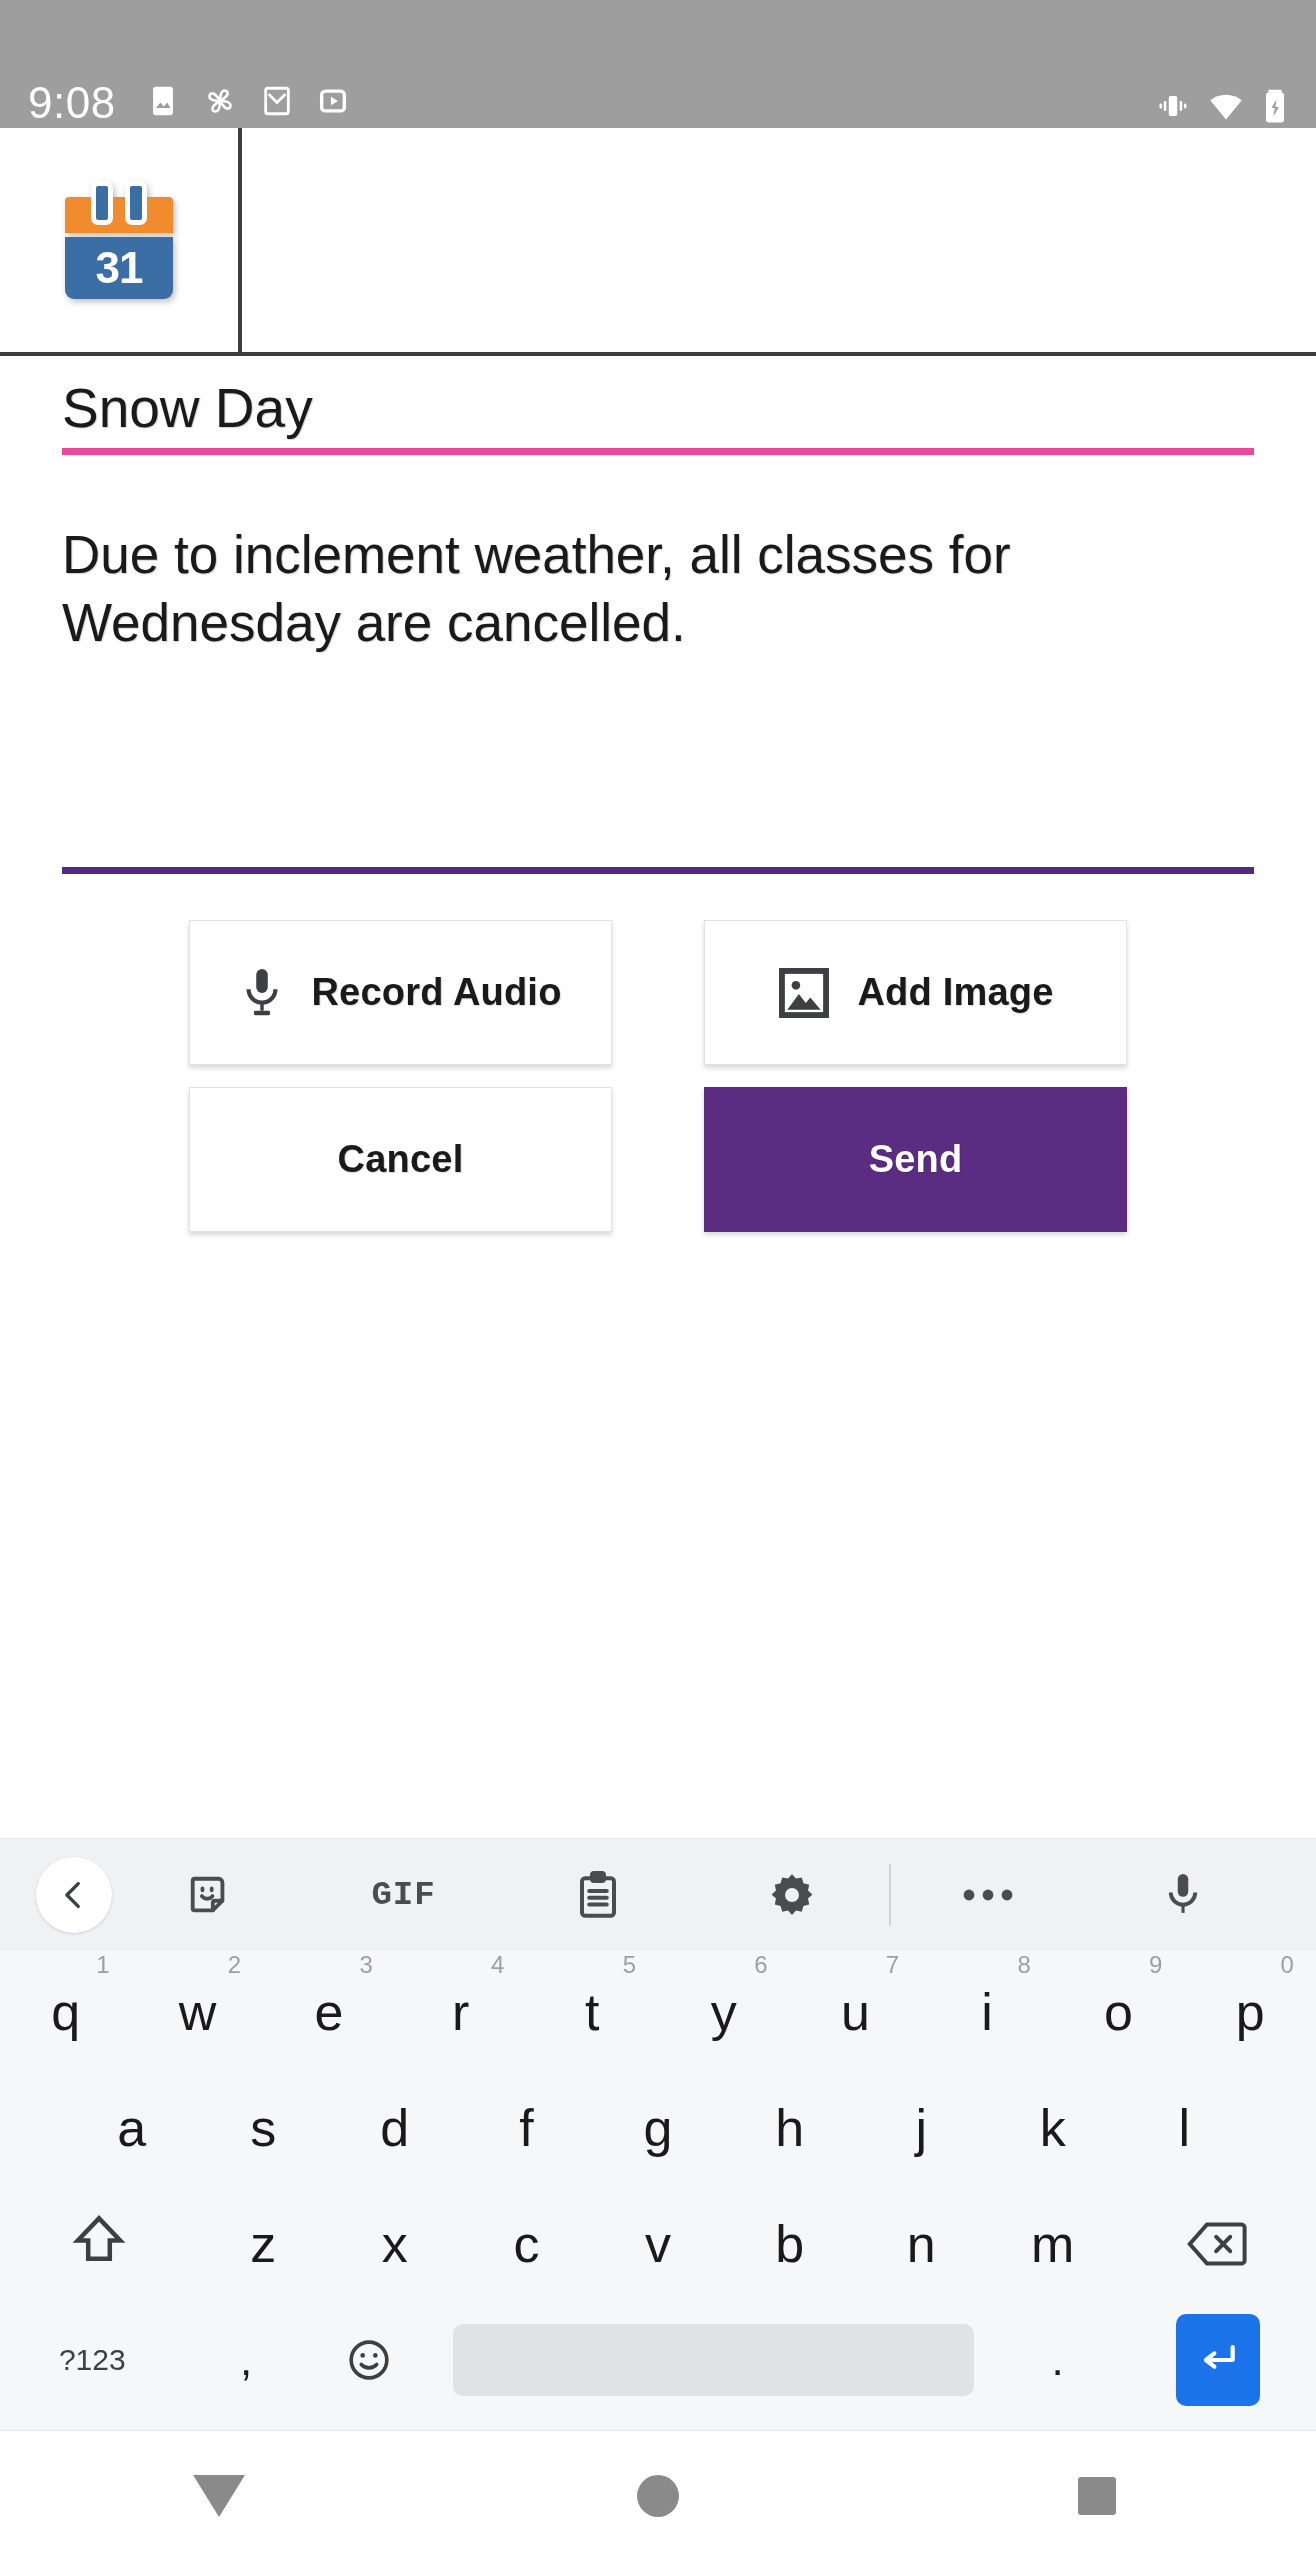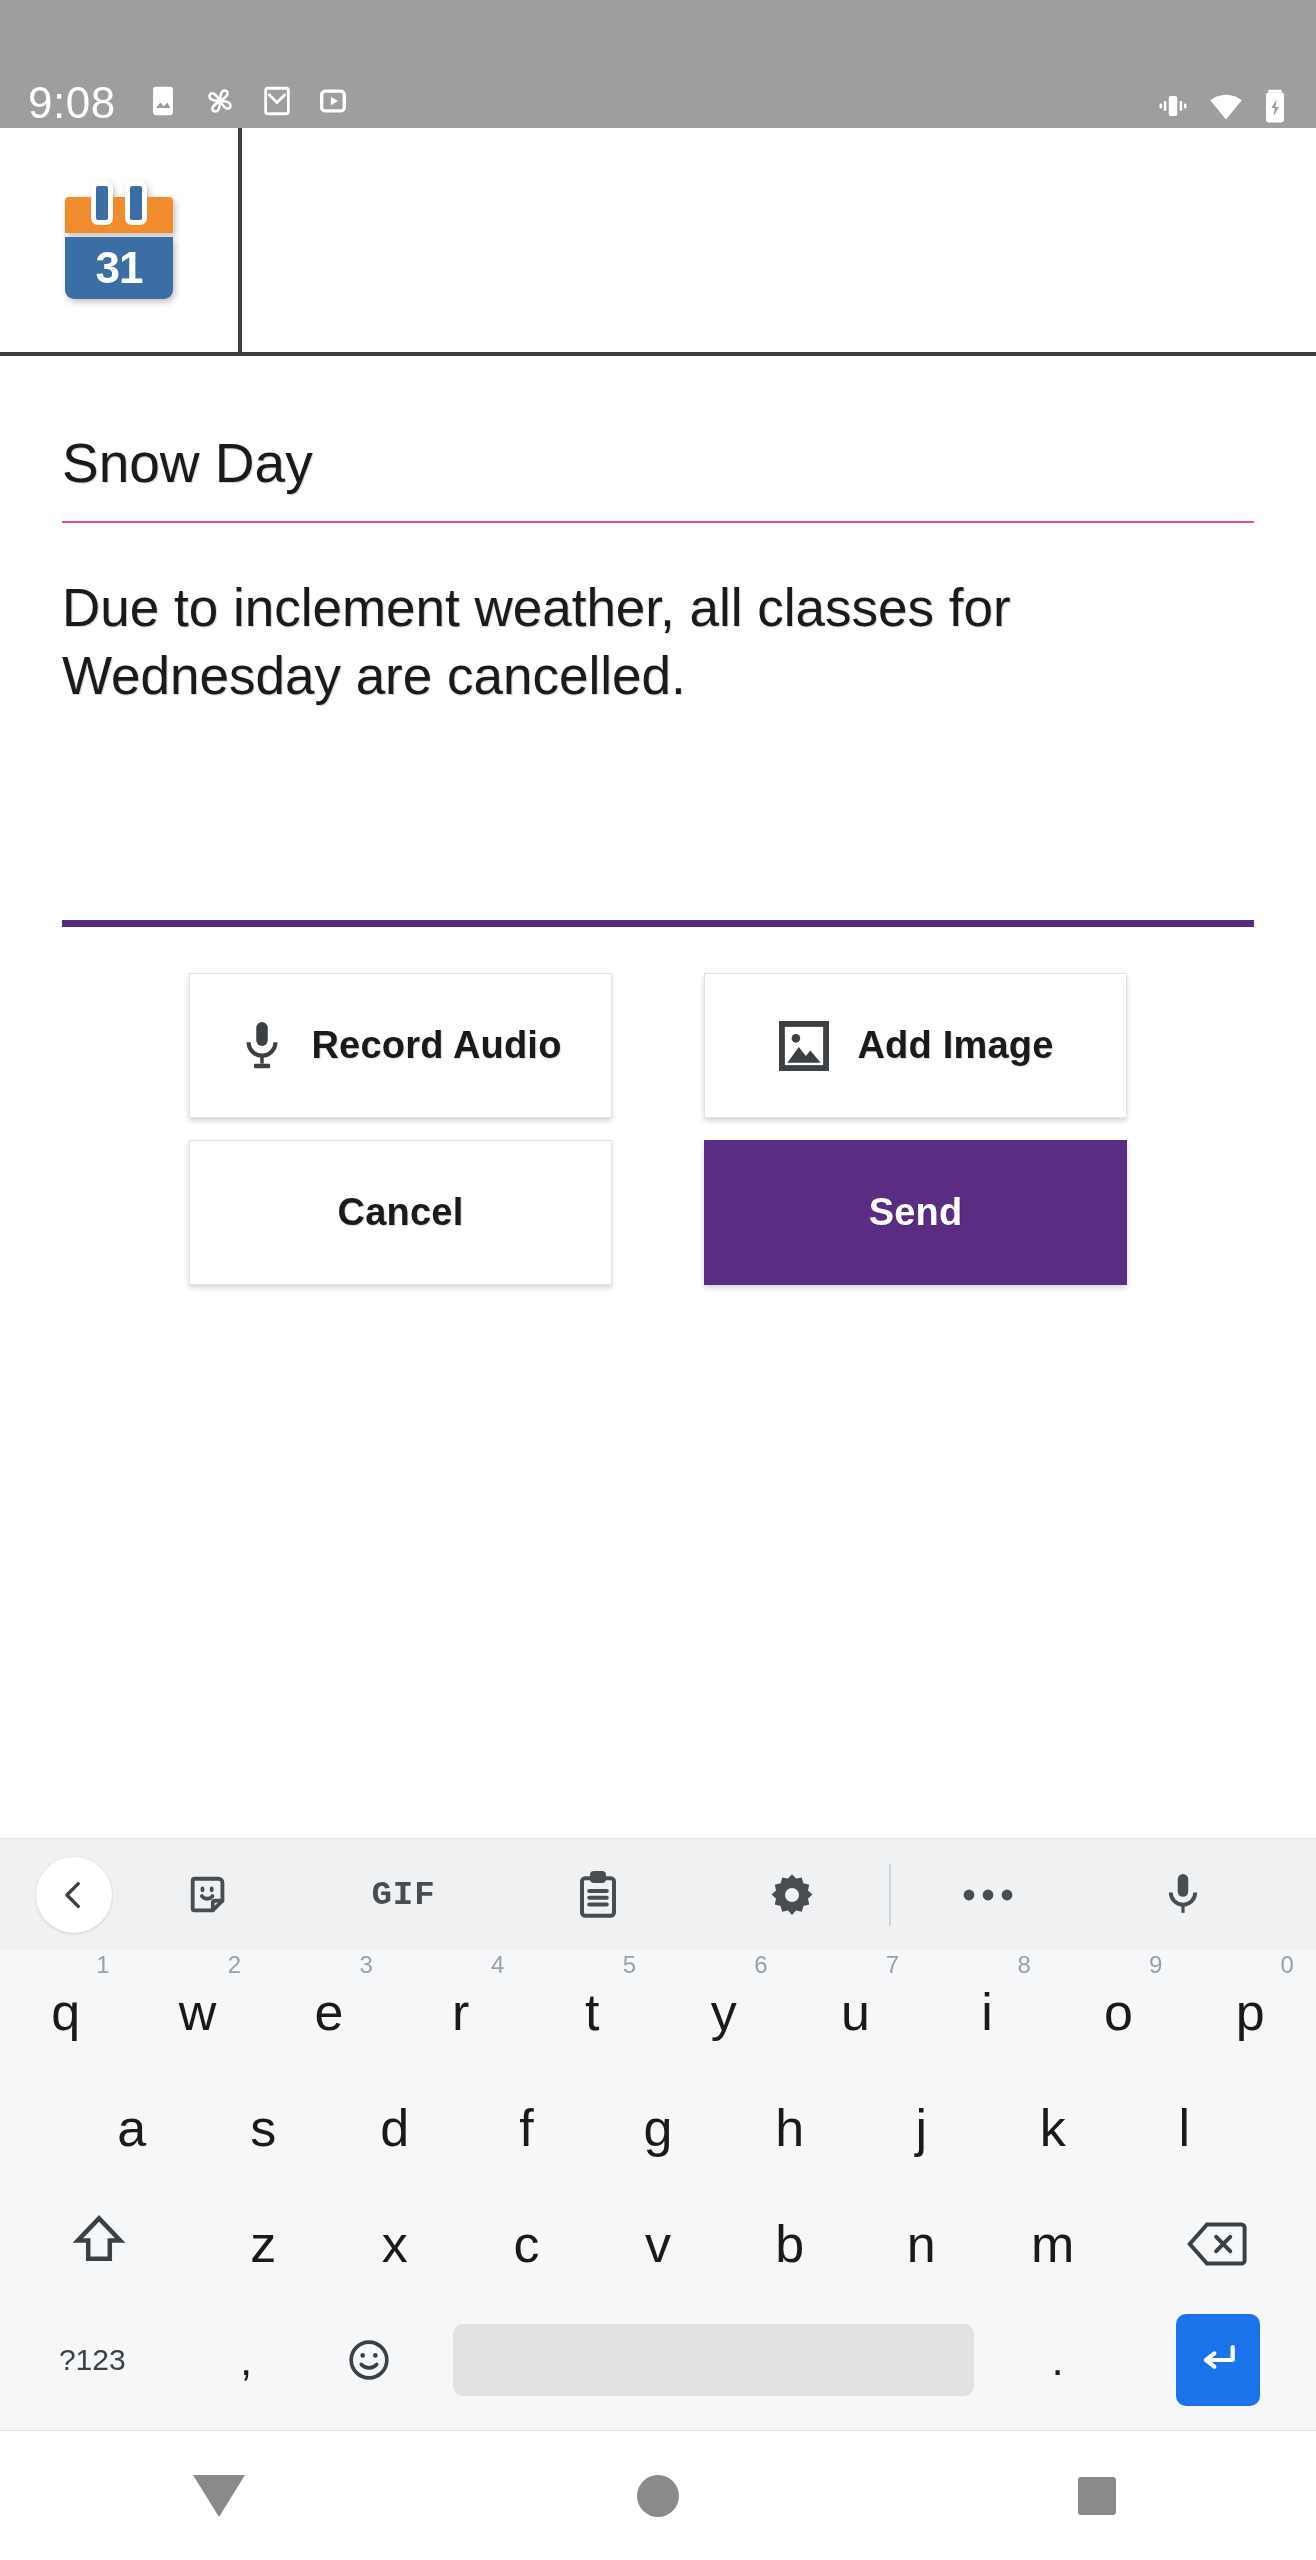--- a/index.html
+++ b/index.html
@@ -111,31 +111,31 @@
     color: #858585;
     font-weight: 400;
     text-shadow: 1px 2px 2px rgba(0,0,0,0.18);
   }
 
   
   .form-area {
     padding: 0 62px;
   }
   .title-field {
-    margin-top: 75px;
-    border-bottom: 2px solid #ec4899;
-    padding-bottom: 26px;
+    margin-top: 20px;
+    border-bottom: 7px solid #ec4899;
+    padding-bottom: 8px;
   }
   .title-value {
     font-size: 55px;
     color: #1a1a1a;
     text-shadow: 1px 1px 1px rgba(0,0,0,0.18);
   }
   .body-field {
-    margin-top: 51px;
+    margin-top: 66px;
     min-height: 250px;
   }
   .body-value {
     font-size: 53px;
     line-height: 1.28;
     color: #1a1a1a;
     max-width: 1130px;
     text-shadow: 1px 1px 1px rgba(0,0,0,0.18);
   }
   .purple-divider {

